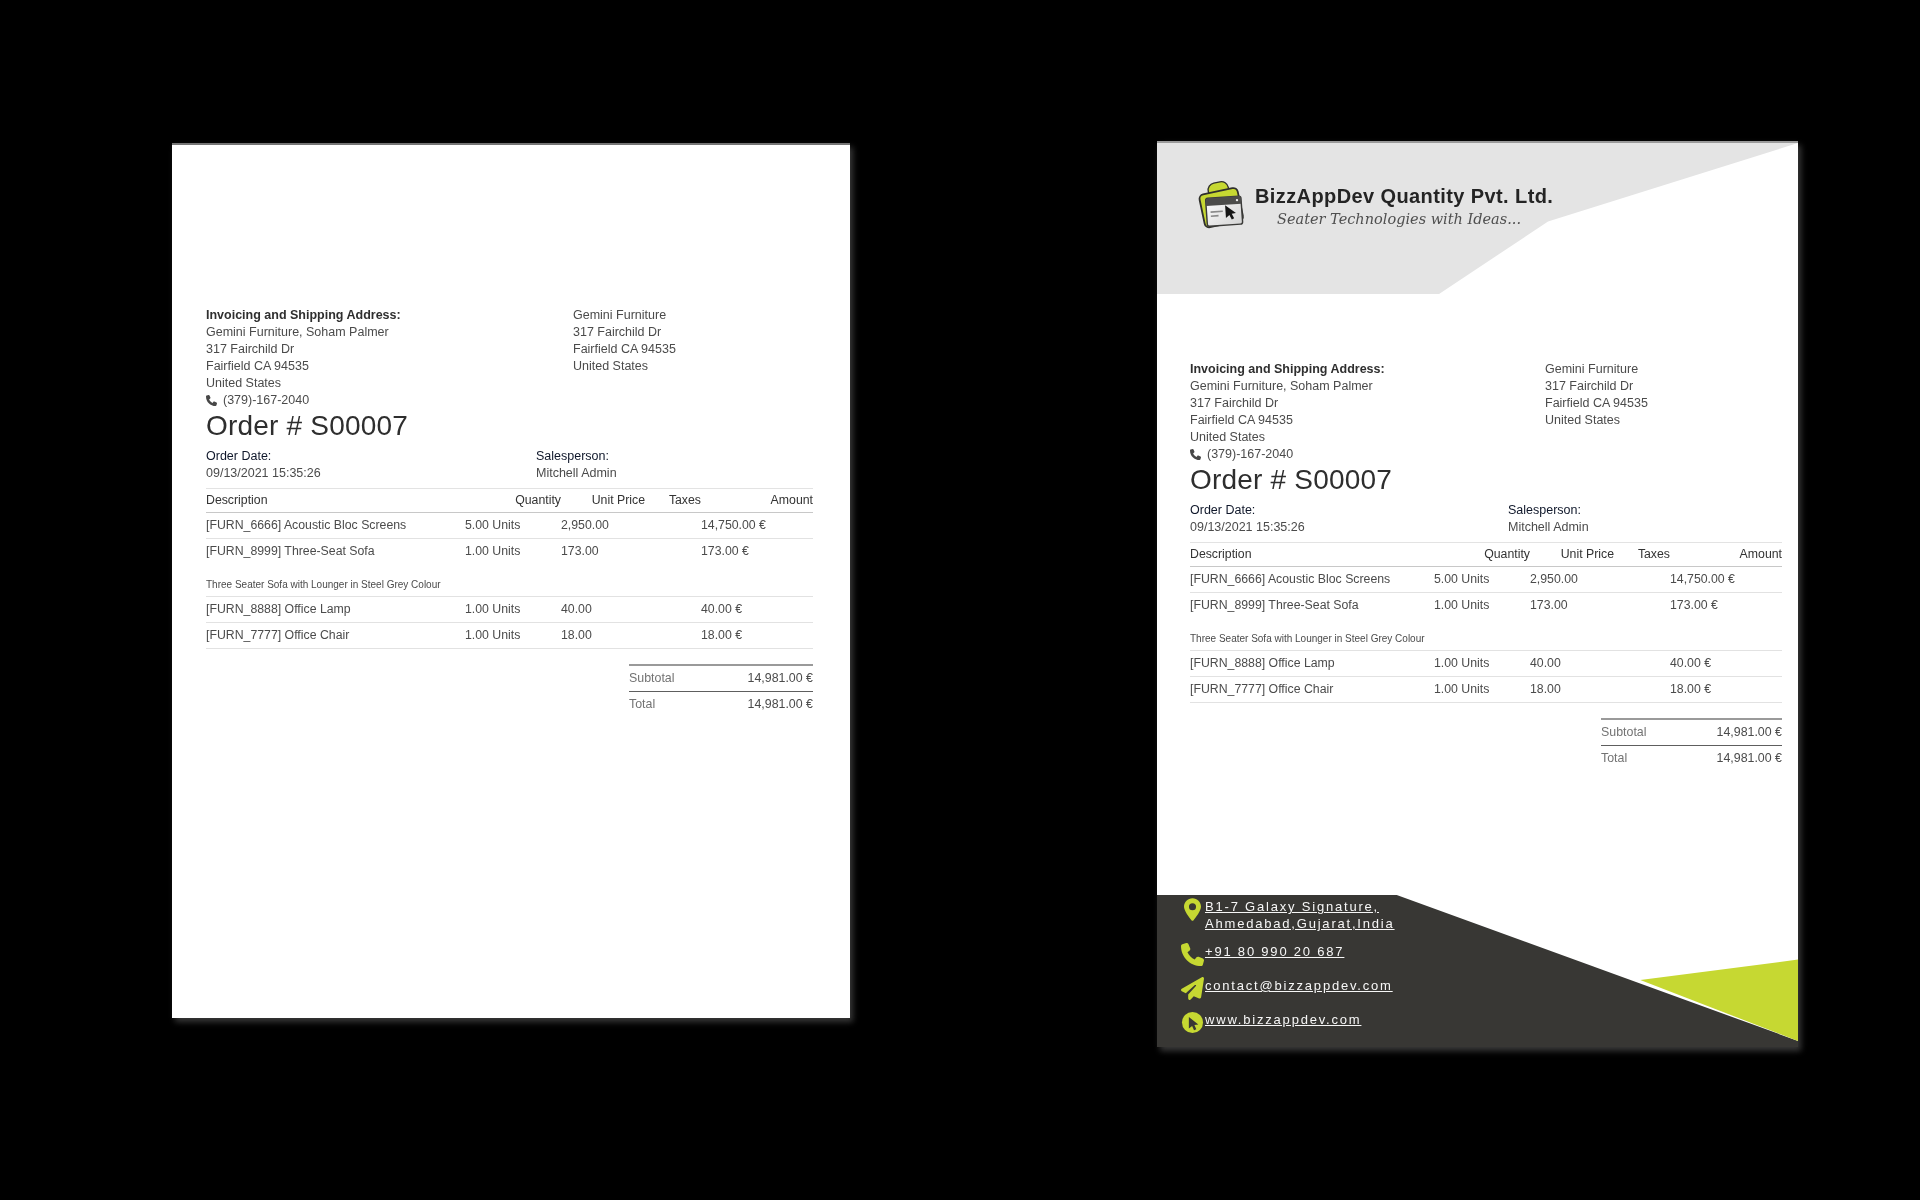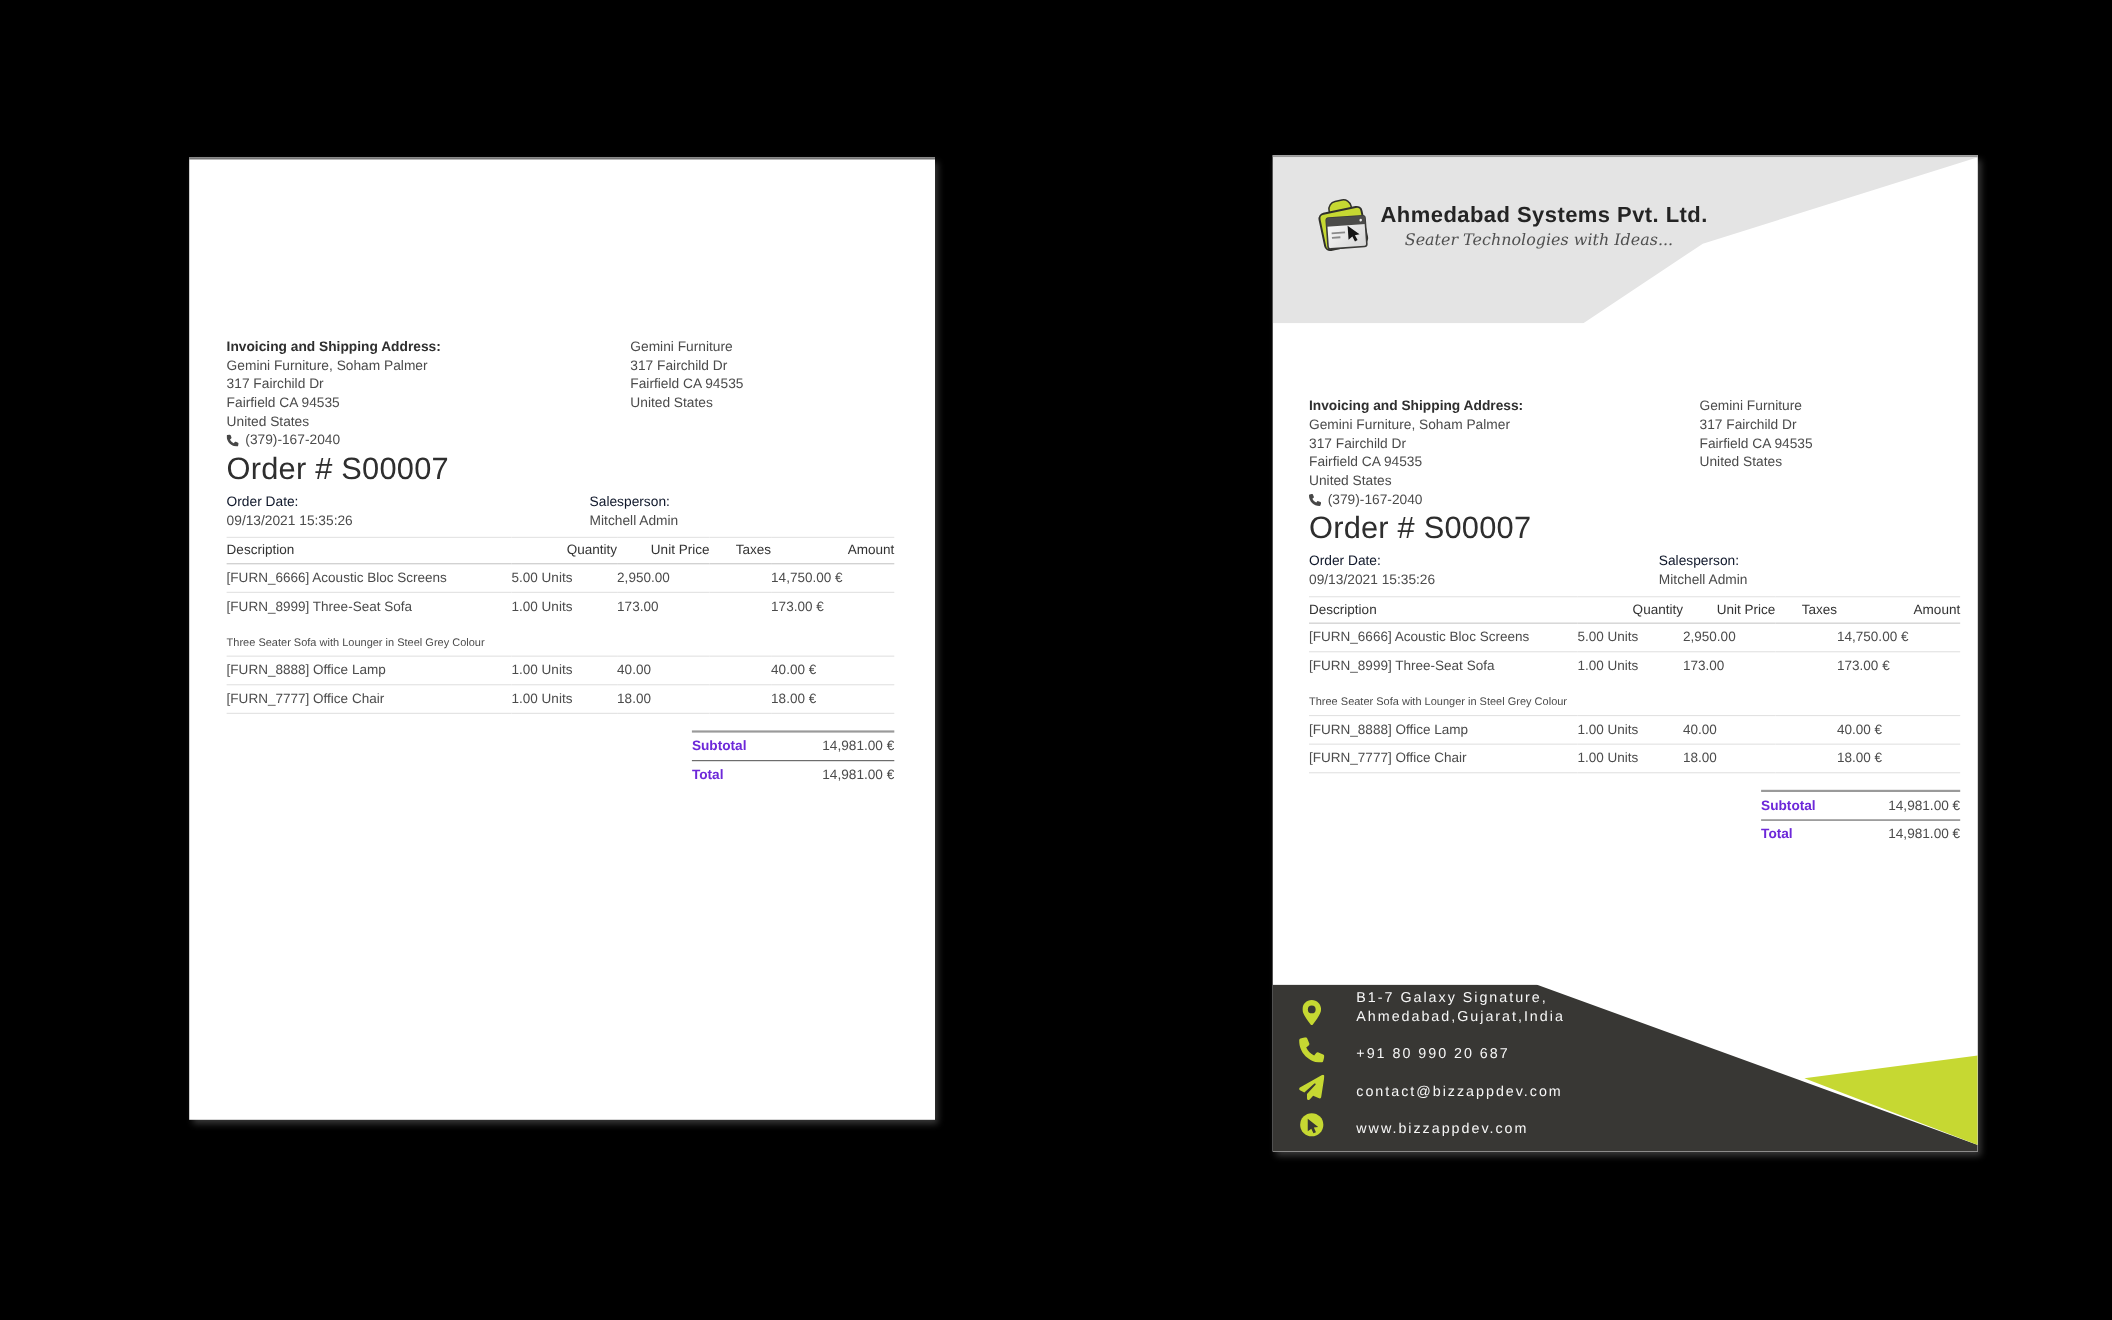--- a/index.html
+++ b/index.html
@@ -48,41 +48,41 @@
   .order-table col.tax   { width:56px; }
   .order-table col.amt   { width:112px; }
   .row-note { margin-top:21px; font-size:10px; color:#4b4b4b; }
 
   .totals { margin-left:auto; margin-top:15px; font-size:12.4px; }
   #page-left  .totals { width:184px; }
   #page-right .totals { width:181px; }
   .totals .t-row { display:flex; justify-content:space-between; padding:5px 0 6px; }
   .totals .t-row.sub  { border-top:2px solid #9a9a9a; }
   .totals .t-row.tot  { border-top:1px solid #5e5e5e; }
-  .totals .t-label { font-weight:bold; color:#6d28d9; }
+  .totals .t-label { font-weight:normal; color:#737373; }
 
   
   .brand-header { position:absolute; top:0; left:0; width:100%; height:151px;
                   background:var(--header-gray,#e4e4e4);
                   clip-path:polygon(0 0, 100% 0, 61% 52%, 44% 100%, 0 100%); }
   .brand-logo { position:absolute; left:35px; top:34px; width:58px; height:55px; }
   .brand-name { position:absolute; left:98px; top:42px; font-size:20px; font-weight:bold;
                 color:#242424; letter-spacing:.4px; }
   .brand-tagline { position:absolute; left:120px; top:68px; font-family:"DejaVu Serif", serif;
                    font-style:italic; font-size:14.5px; color:#4f4f4f; }
 
   
   .brand-footer { position:absolute; bottom:0; left:0; width:100%; height:152px; }
   .f-dark { position:absolute; inset:0; background:var(--dark,#383734);
             clip-path:polygon(0 0, 37.4% 0, 100% 96%, 100% 100%, 0 100%); }
   .f-lime { position:absolute; inset:0; background:var(--lime,#c6d832);
             clip-path:polygon(75.4% 56%, 100% 42.5%, 100% 96%); }
   .f-items { position:absolute; left:22px; top:3px; color:#f7f7f7; font-size:13px;
              letter-spacing:1.8px; }
-  .f-item { display:flex; align-items:flex-end; gap:28px; margin-bottom:11px; }
+  .f-item { display:flex; align-items:flex-start; gap:0; margin-bottom:11px;text-decoration:underline; }
   .f-item .f-icon { width:26px; display:flex; justify-content:center; flex:0 0 auto; }
   .f-line { line-height:17px; }
 
   .lime-fill { fill:var(--lime,#c6d832); }
   .dark-fill { fill:var(--dark,#383734); }
 </style>
 </head>
 <body style="background: rgb(0, 0, 0);">
 
 <div class="page" id="page-left">
@@ -205,21 +205,21 @@
     </g>
     <g transform="rotate(-4 34 38)">
       <rect x="16" y="22" width="39" height="31" rx="2.5" fill="url(#winGrad)" stroke="#3a3a38" stroke-width="1.6"></rect>
       <path d="M16 24.5 a2.5 2.5 0 0 1 2.5-2.5 h34 a2.5 2.5 0 0 1 2.5 2.5 v6 h-39 z" fill="#4c4c4a"></path>
       <circle cx="50.5" cy="26.3" r="1.3" fill="#ededed"></circle>
       <line x1="20.5" y1="37.5" x2="34" y2="37.5" stroke="#8a8a8a" stroke-width="1.8"></line>
       <line x1="20.5" y1="42" x2="29" y2="42" stroke="#8a8a8a" stroke-width="1.8"></line>
       <path d="M37 31 l0 14 4-2.9 2.3 5.1 2.7-1.2 -2.3-5 4.7-.6 z" fill="#151515"></path>
     </g>
   </svg>
-  <div class="brand-name">Ahmedabad Systems Pvt. Ltd.</div>
+  <div class="brand-name">BizzAppDev Quantity Pvt. Ltd.</div>
   <div class="brand-tagline">Seater Technologies with Ideas...</div>
 
   <div class="doc-body">
 
     <div class="addr-wrap">
       <div>
         <div class="addr-label">Invoicing and Shipping Address:</div>
         <div>Gemini Furniture, Soham Palmer</div>
         <div>317 Fairchild Dr</div>
         <div>Fairfield CA 94535</div>

